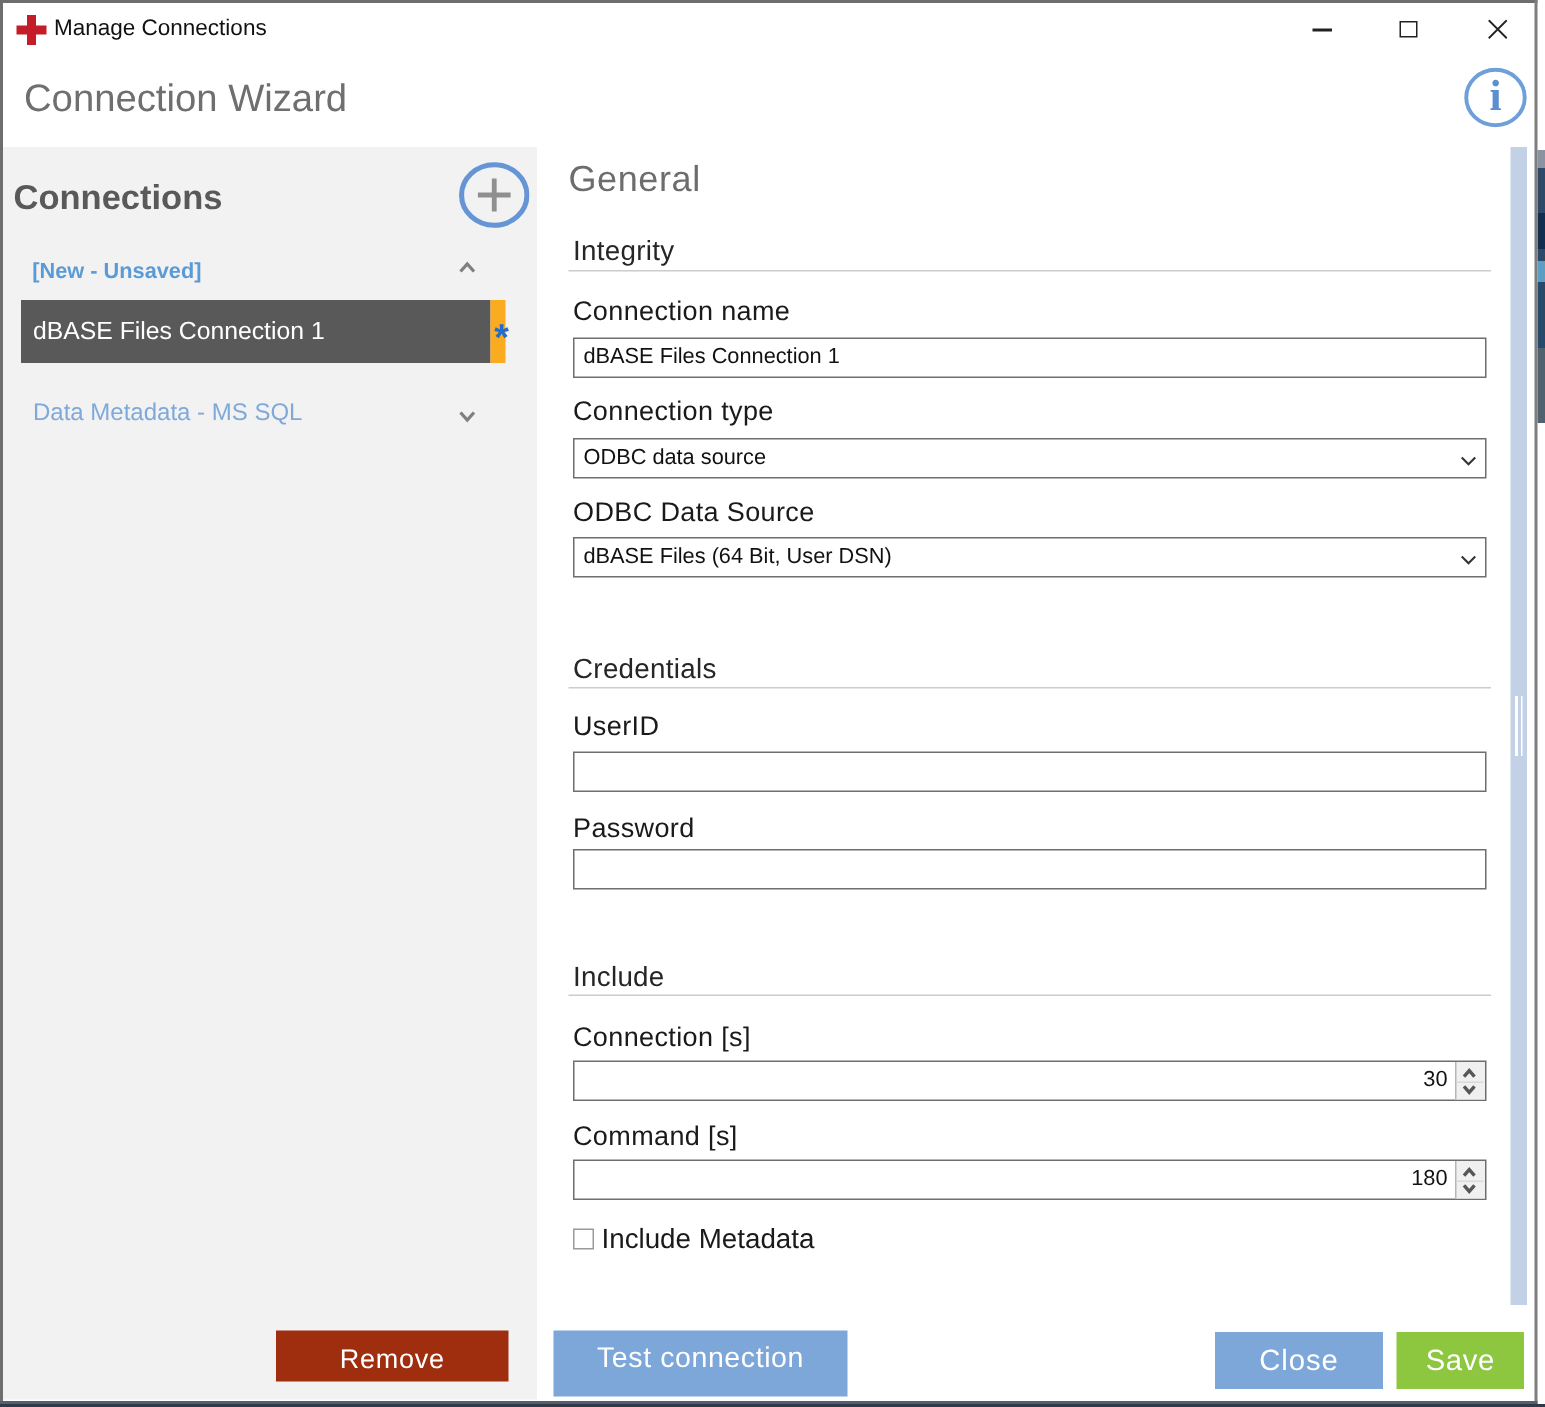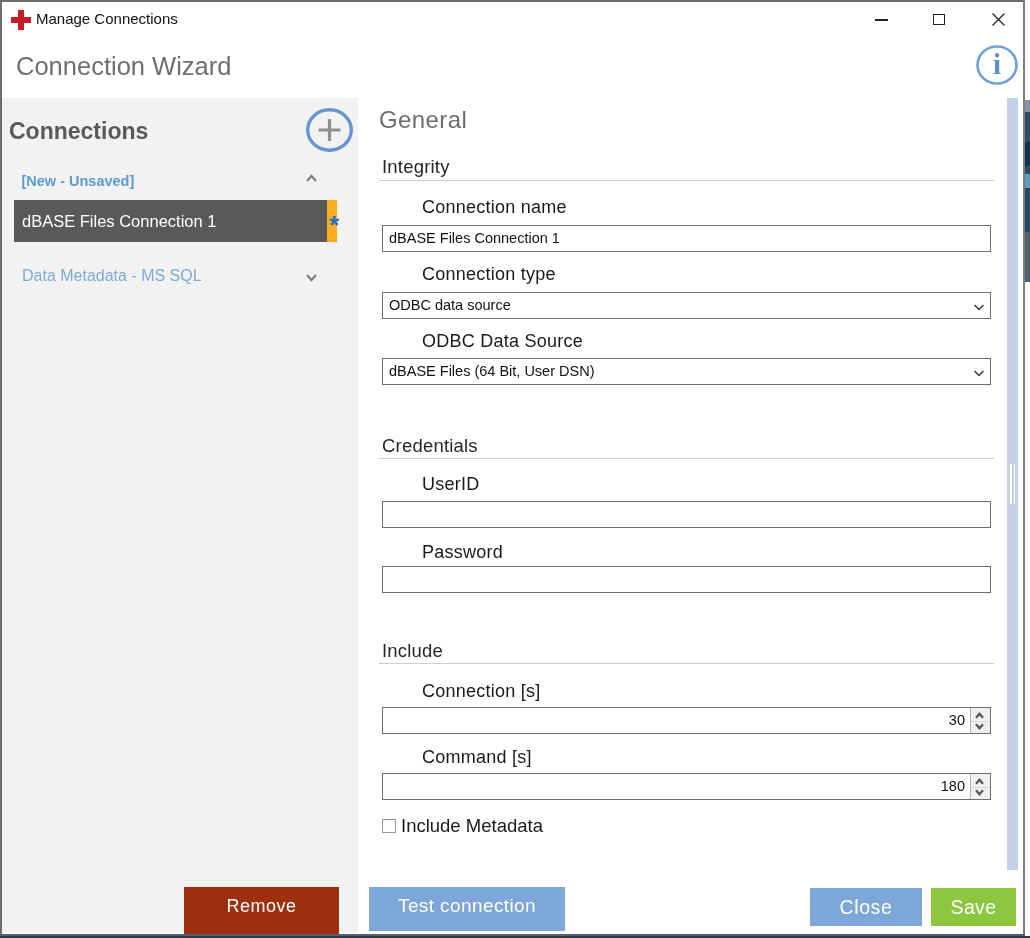--- a/index.html
+++ b/index.html
@@ -27,26 +27,26 @@
   #panel { left:2px; top:98px; width:356px; height:835px; background:#f3f2f2; }
   #conns { left:9px; top:120px; font-size:23px; font-weight:bold; color:#595959; line-height:1; }
   #plus { left:306px; top:108px; width:47px; height:44px; }
   #newuns { left:21.5px; top:174px; font-size:14.5px; font-weight:bold; color:#5b9bd5; line-height:1; }
   #chevup { left:305px; top:172px; width:13px; height:13px; }
   #selrow { left:14px; top:200px; width:313px; height:42px; background:#595959; color:#fff; font-size:16.5px; line-height:42px; padding-left:8px; }
   #orange { left:327px; top:200px; width:10px; height:42px; background:#fbab1f; }
   #star { left:329.5px; top:210.5px; font-size:25px; font-weight:bold; color:#1f6dd1; }
   #dataint { left:22px; top:268px; font-size:16px; color:#7fa9d9; line-height:1; }
   #chevdn { left:305px; top:271px; width:13px; height:13px; }
-  #removebtn { left:184px; top:887px; width:155px; height:52px; background:#9e2e0e; color:#fff; font-size:18px; letter-spacing:0.5px; text-align:center; line-height:38px; }
+  #removebtn { left:184px; top:887px; width:155px; height:34px; background:#9e2e0e; color:#fff; font-size:18px; letter-spacing:0.5px; text-align:center; line-height:38px; }
   
   #general { left:379px; top:108px; font-size:24px; color:#6d6d6d; line-height:1; letter-spacing:0.4px; }
   .sect { left:382px; font-size:18.5px; color:#262626; line-height:1; letter-spacing:0.2px; }
   .sline { left:379px; width:615px; height:1px; background:#cccccc; }
-  .lbl { left:382px; font-size:18px; color:#1a1a1a; line-height:1; letter-spacing:0.25px;margin-left:40px; }
+  .lbl { left:382px; font-size:18px; color:#1a1a1a; line-height:1; letter-spacing:0.25px; }
   .inp { left:382px; width:609px; height:27px; border:1px solid #6e6e6e; background:#fff; font-size:14.5px; color:#111; padding-left:6px; line-height:25px; }
   .seltext { line-height:25px; }
   .chev { position:absolute; right:6px; top:11px; width:10px; height:7px; }
   .numinp { text-align:right; }
   .spin { position:absolute; right:0; top:0; width:20px; height:25px; background:#f0f0f0; border-left:1px solid #b5b5b5; }
   #cb { left:382px; top:819px; width:14px; height:14px; border:1px solid #9a9a9a; background:#fff; }
   #cblbl { left:401px; top:817px; font-size:18.5px; color:#1a1a1a; line-height:1; }
   #testbtn { left:369px; top:887px; width:196px; height:44px; background:#7da7d9; color:#fff; font-size:19px; letter-spacing:0.4px; text-align:center; line-height:38px; }
   #closebtn2 { left:810px; top:888px; width:112px; height:38px; background:#7da7d9; color:#fff; font-size:19.5px; letter-spacing:0.6px; text-align:center; line-height:38px; }
   #savebtn { left:931px; top:888px; width:85px; height:38px; background:#8dc63f; color:#fff; font-size:19.5px; letter-spacing:0.4px; text-align:center; line-height:38px; }

